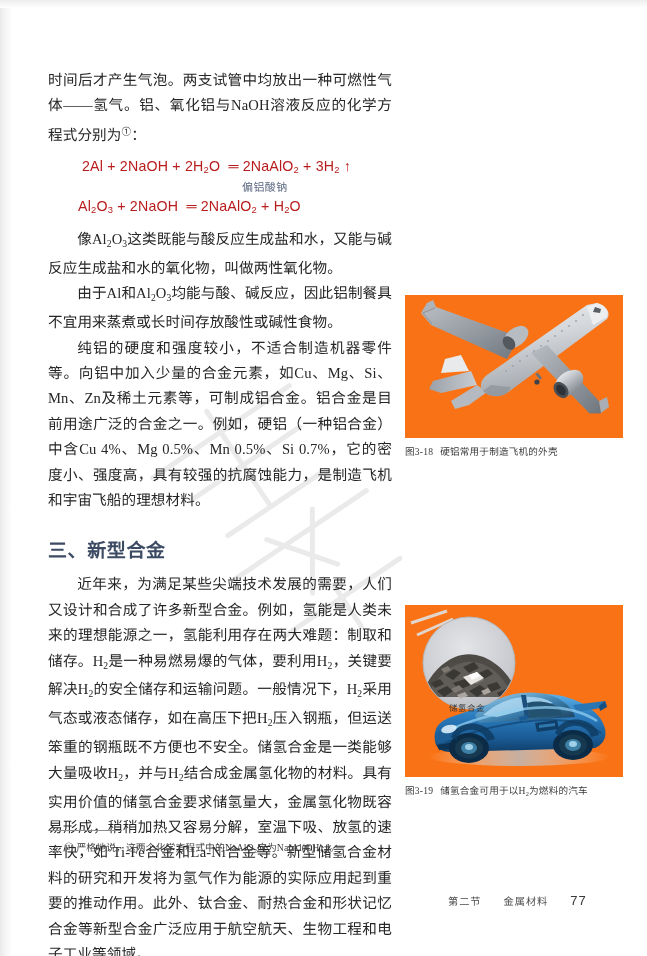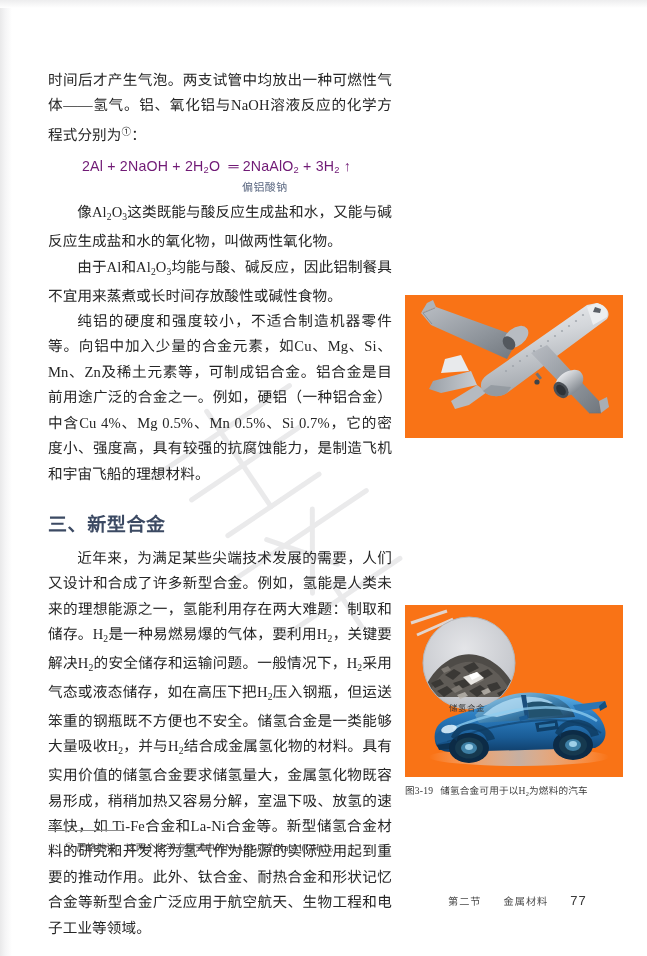--- a/index.html
+++ b/index.html
@@ -83,21 +83,21 @@
   .equations {
     margin: 9px 0 6px 0;
     color: #4c5a72;
     font-family: "Liberation Sans", sans-serif;
   }
   .eq {
     font-size: 14.2px;
     line-height: 19px;
     padding-left: 34px;
     white-space: nowrap;
-    color: #701a75;
+    color: #b91c1c;
     letter-spacing: 0.2px;
   }
   .eq-1 { margin-bottom: 1px; }
   .eq-note {
     font-family: "Liberation Serif", serif;
     font-size: 11px;
     color: #5a6780;
     padding-left: 194px;
     line-height: 13px;
     letter-spacing: 0.4px;
@@ -230,20 +230,21 @@
 
   <div class="content">
 
     <div class="text-col">
 
       <p class="para"><span>时间后才产生气泡。两支试管中均放出一种可燃性气体——氢气。铝、氧化铝与NaOH溶液反应的化学方程式分别为</span><sup>①</sup><span>：</span></p>
 
       <div class="equations">
         <div class="eq eq-1">2Al + 2NaOH + 2H<sub>2</sub>O&nbsp; <span class="eqmark">═</span> 2NaAlO<sub>2</sub> + 3H<sub>2</sub> ↑</div>
         <div class="eq-note">偏铝酸钠</div>
+        <div class="eq eq-2">Al<sub>2</sub>O<sub>3</sub> + 2NaOH&nbsp; <span class="eqmark">═</span> 2NaAlO<sub>2</sub> + H<sub>2</sub>O</div>
       </div>
 
       <p class="para indent">像Al<sub>2</sub>O<sub>3</sub>这类既能与酸反应生成盐和水，又能与碱反应生成盐和水的氧化物，叫做两性氧化物。</p>
 
       <p class="para indent">由于Al和Al<sub>2</sub>O<sub>3</sub>均能与酸、碱反应，因此铝制餐具不宜用来蒸煮或长时间存放酸性或碱性食物。</p>
 
       <p class="para indent">纯铝的硬度和强度较小，不适合制造机器零件等。向铝中加入少量的合金元素，如Cu、Mg、Si、Mn、Zn及稀土元素等，可制成铝合金。铝合金是目前用途广泛的合金之一。例如，硬铝（一种铝合金）中含Cu 4%、Mg 0.5%、Mn 0.5%、Si 0.7%，它的密度小、强度高，具有较强的抗腐蚀能力，是制造飞机和宇宙飞船的理想材料。</p>
 
       <h2 class="section-head">三、新型合金</h2>
 
@@ -324,20 +325,24 @@
             <circle cx="130" cy="49" r="1.1"></circle>
             <circle cx="123" cy="54" r="1.1"></circle>
             <circle cx="116" cy="59" r="1.1"></circle>
             <circle cx="109" cy="64" r="1.1"></circle>
             <circle cx="102" cy="69" r="1.1"></circle>
             <circle cx="95" cy="74" r="1.1"></circle>
           </g>
 
           <path d="M184 10 L190 12 L189 16 L182 15 Z" fill="#5b6067"></path>
         </svg>
+      </div>
+      <div class="caption">
+        <span class="cap-num">图3-18</span>
+        <span class="cap-text">硬铝常用于制造飞机的外壳</span>
       </div>
     </div>
 
     <div class="fig fig-car">
       <div class="fig-img fig-img-car">
         <svg class="car-svg" viewBox="0 0 214 170" xmlns="http://www.w3.org/2000/svg">
           <defs>
             <radialGradient id="alloyG" cx="0.45" cy="0.35" r="0.75">
               <stop offset="0%" stop-color="#e4e5e8"></stop>
               <stop offset="70%" stop-color="#c9cbd0"></stop>

